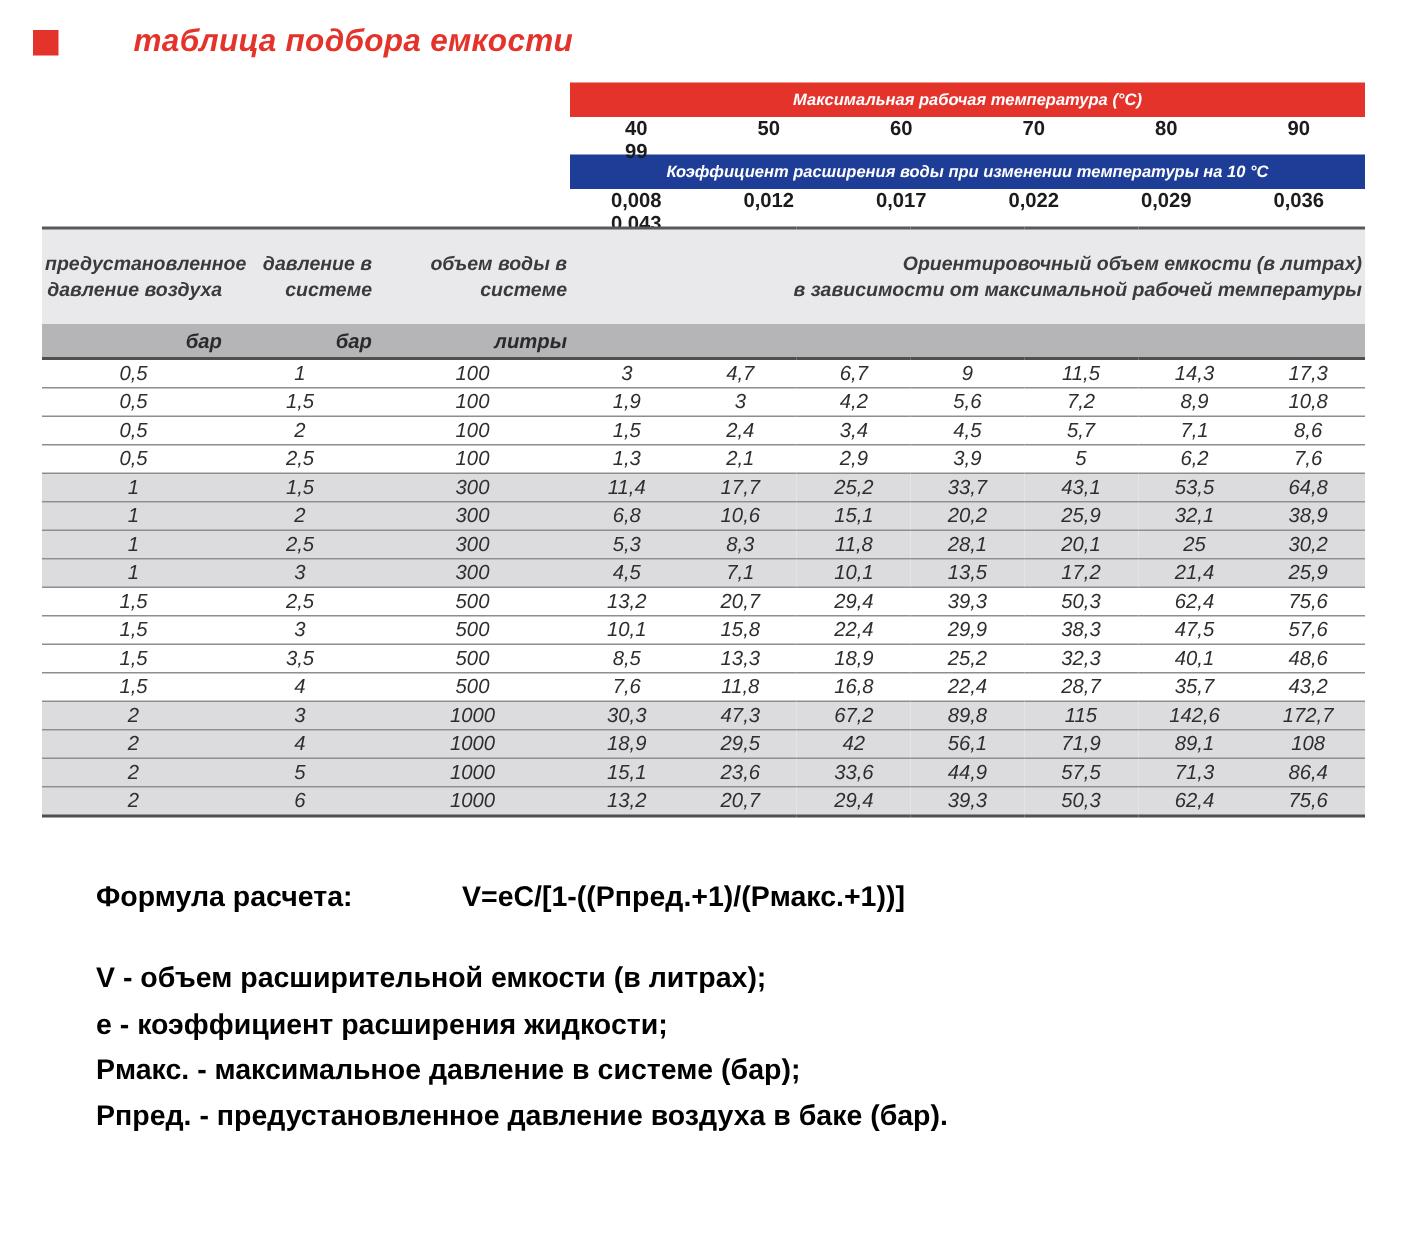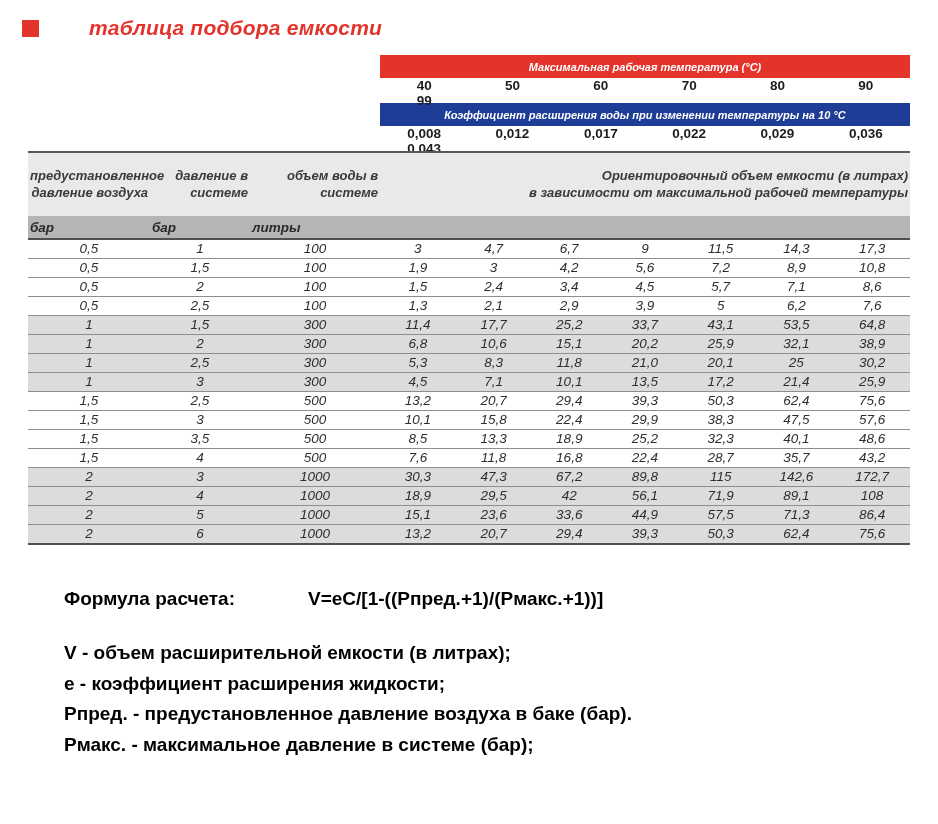--- a/index.html
+++ b/index.html
@@ -23,21 +23,21 @@
 
   
   table.main { position:absolute; left:28px; top:151px; width:882px;
                border-collapse:collapse; table-layout:fixed; color:#2e2e30; }
   table.main th, table.main td { padding:0 2px; }
   tr.head-row th { background:#e9e9eb; border-top:2px solid #59595b;
                    font-style:italic; font-weight:bold; font-size:13px; color:#3a3a3c;
                    height:64px; vertical-align:middle; text-align:right; line-height:1.25; }
   tr.units-row td { background:#b5b5b7; border-bottom:2px solid #4f4f51;
                     font-style:italic; font-weight:bold; font-size:13.5px; color:#2a2a2c;
-                    height:23px; text-align:left; }
+                    height:23px; text-align:right; }
   tbody.data td { text-align:center; font-style:italic; font-size:13.5px;
                   height:18px; border-top:1.5px solid #8e8e90; line-height:18px; }
   tbody.data tr.g td { background:#dcdcde; }
   tbody.data tr:last-child td { border-bottom:2px solid #4f4f51; }
 
   
   .formula-block { position:absolute; left:64px; top:588px; color:#000; font-weight:bold; }
   .formula-line { font-size:19px; display:flex;gap:43px; }
   .formula-expr { margin-left:30px; }
   .legend { margin-top:28px; }
@@ -179,21 +179,21 @@
           <td>32,1</td>
           <td>38,9</td>
         </tr>
         <tr class="g">
           <td>1</td>
           <td>2,5</td>
           <td>300</td>
           <td>5,3</td>
           <td>8,3</td>
           <td>11,8</td>
-          <td>21,0</td>
+          <td>28,1</td>
           <td>20,1</td>
           <td>25</td>
           <td>30,2</td>
         </tr>
         <tr class="g">
           <td>1</td>
           <td>3</td>
           <td>300</td>
           <td>4,5</td>
           <td>7,1</td>
@@ -303,18 +303,18 @@
   </table>
 
   <div class="formula-block">
     <div class="formula-line">
       <span>Формула расчета:</span>
       <span class="formula-expr">V=еС/[1-((Рпред.+1)/(Рмакс.+1))]</span>
     </div>
     <div class="legend">
       <div>V - объем расширительной емкости (в литрах);</div>
       <div>е - коэффициент расширения жидкости;</div>
+      <div>Рмакс. - максимальное давление в системе (бар);</div>
       <div>Рпред. - предустановленное давление воздуха в баке (бар).</div>
-      <div>Рмакс. - максимальное давление в системе (бар);</div>
     </div>
   </div>
 
 </div>
 
 </body></html>

